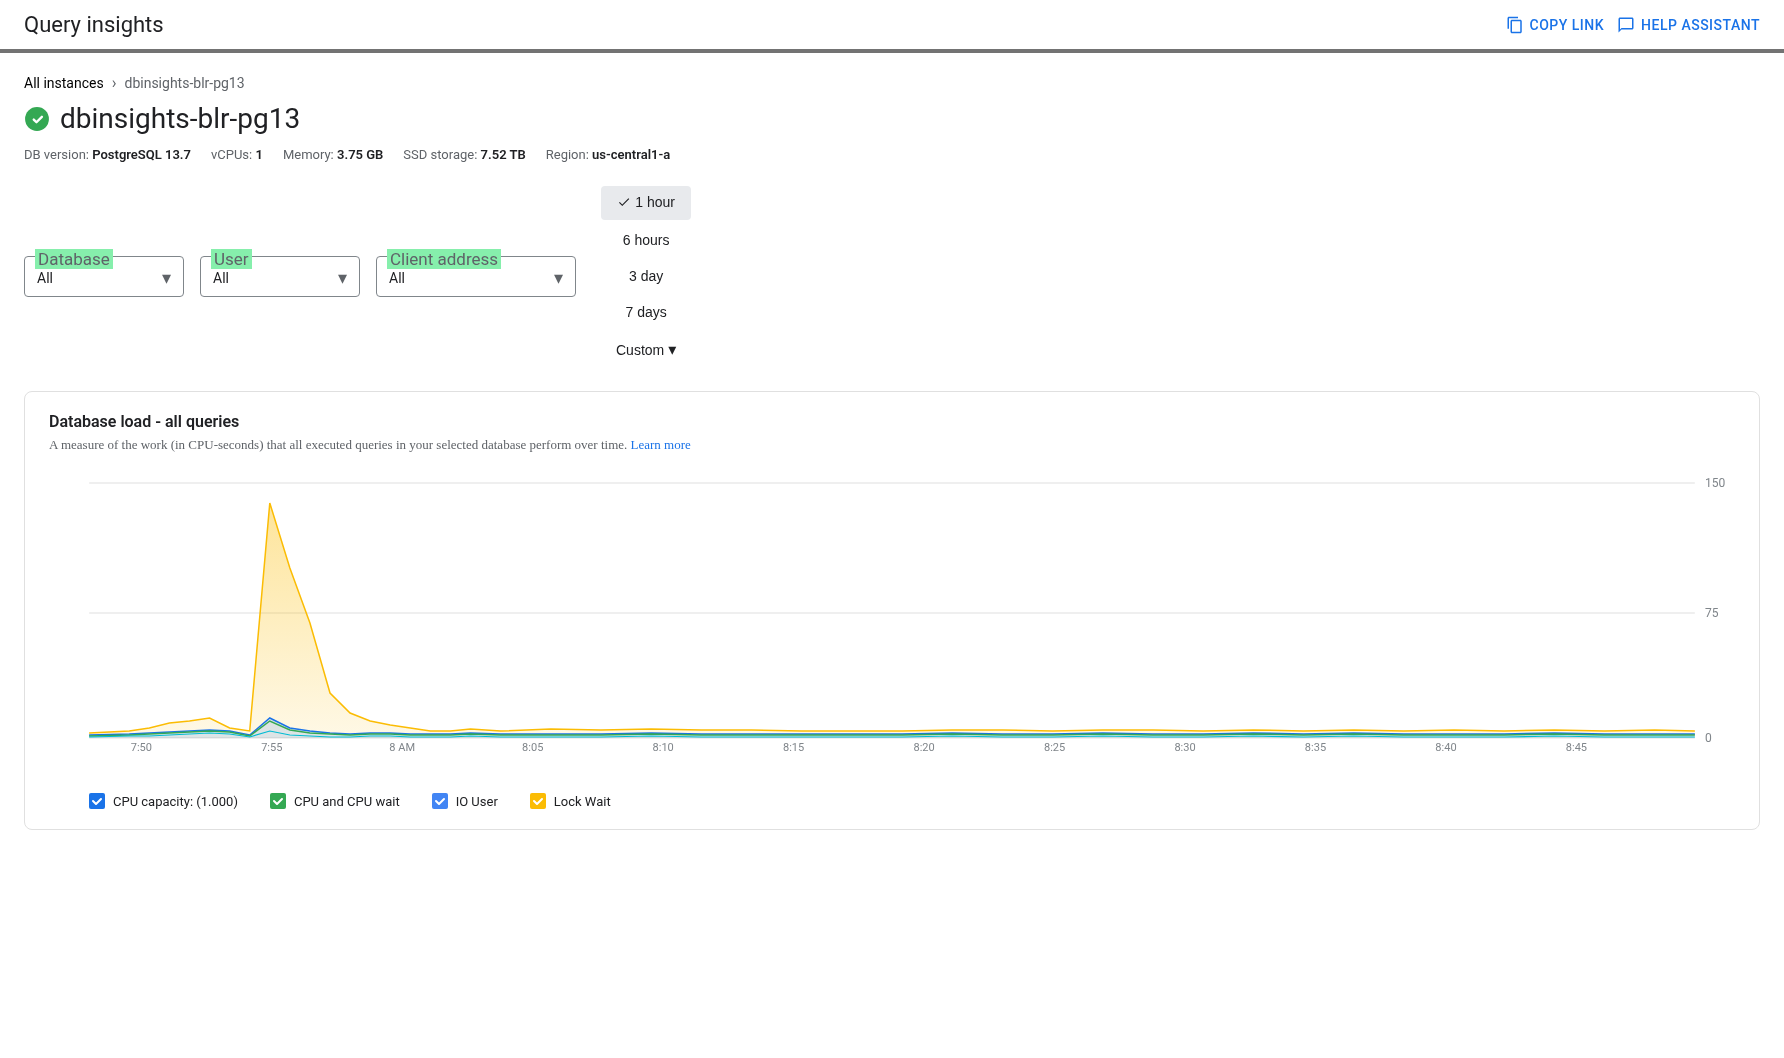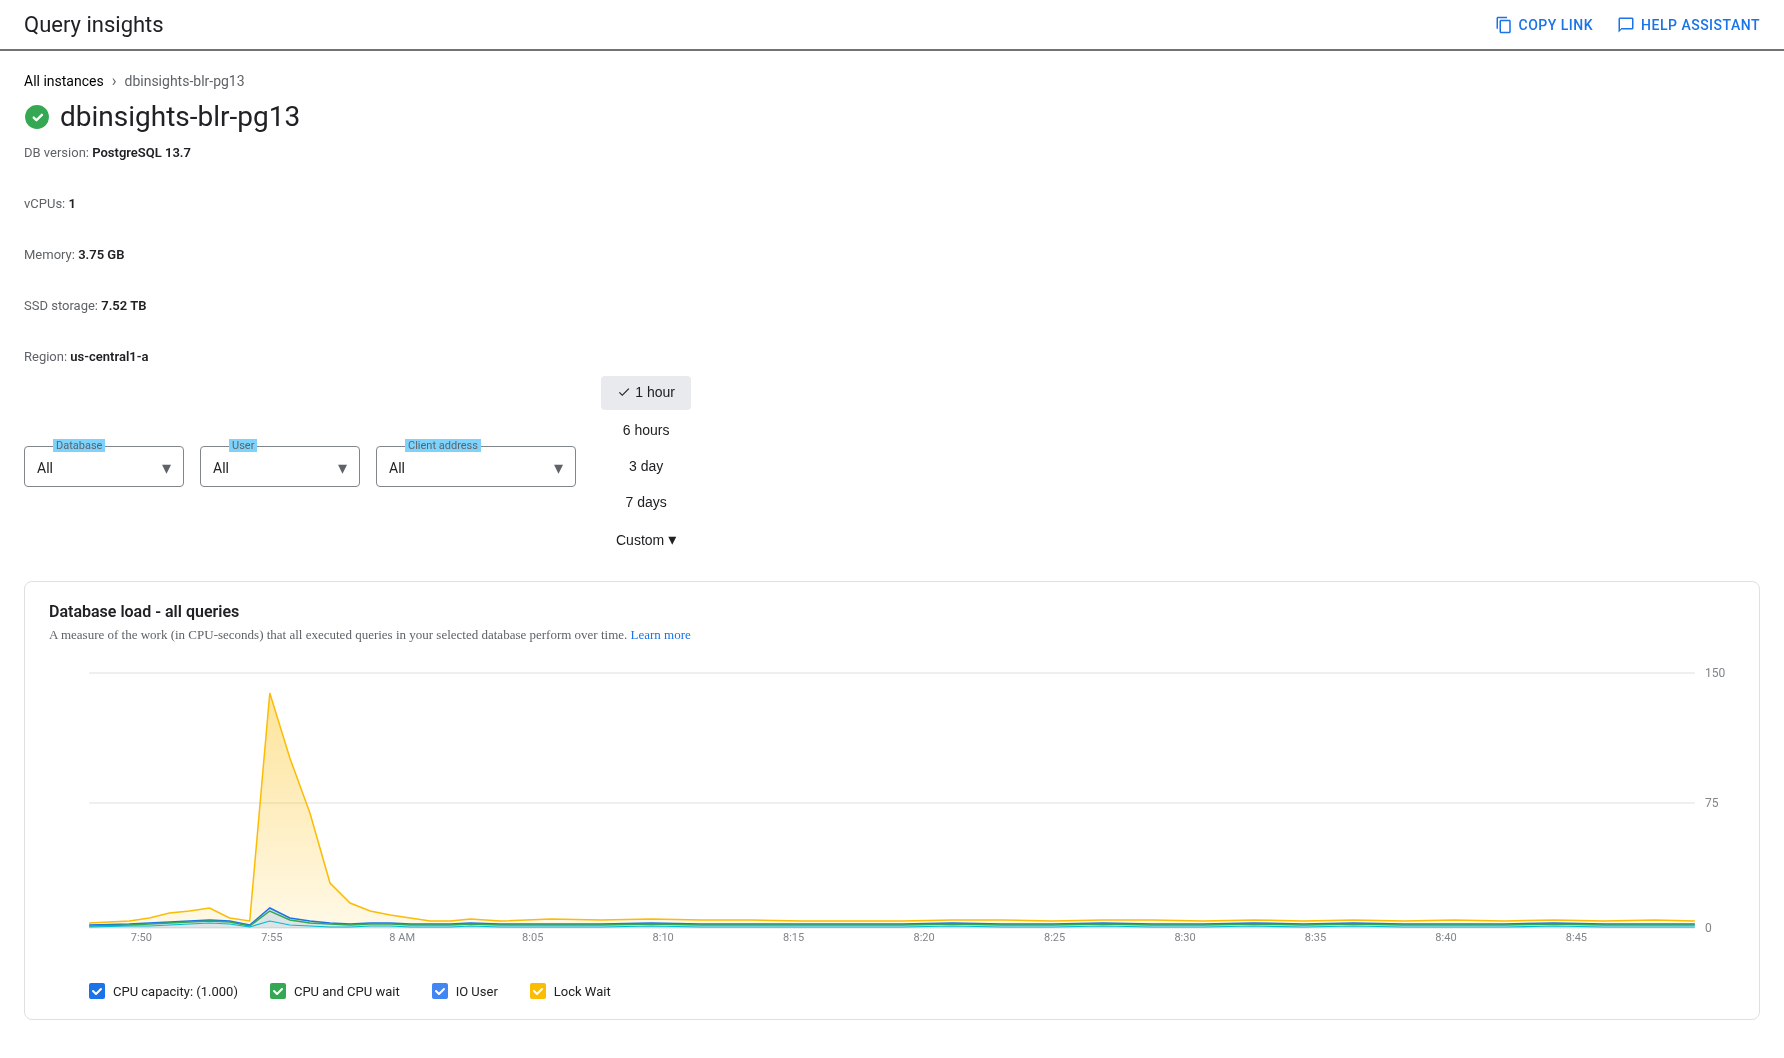--- a/index.html
+++ b/index.html
@@ -4,30 +4,30 @@
   <style>
     * { box-sizing: border-box; margin: 0; padding: 0; }
     body { font-family: 'Google Sans', Roboto, Arial, sans-serif; font-size: 14px; color: #202124; background: #fff; }
 
     
     .header {
       display: flex;
       align-items: center;
       justify-content: space-between;
       padding: 12px 24px;
-      border-bottom: 2px solid #737373;
+      border-bottom: 4px solid #737373;
     }
     .header-title {
       font-size: 22px;
       font-weight: 400;
       color: #202124;
     }
     .header-actions {
       display: flex;
-      gap: 24px;
+      gap: 13px;
       align-items: center;
     }
     .header-action-btn {
       display: flex;
       align-items: center;
       gap: 6px;
       color: #1a73e8;
       font-size: 14px;
       font-weight: 500;
       cursor: pointer;
@@ -65,25 +65,24 @@
       color: #202124;
     }
     .status-icon {
       width: 26px;
       height: 26px;
     }
 
     
     .db-info {
       display: flex;
-      gap: 36px;
+      gap: 20px;
       font-size: 13px;
       color: #5f6368;
-      margin-bottom: 12px;
-      flex-direction: column;
+      margin-bottom: 24px;
     }
     .db-info span b { color: #202124; font-weight: 600; }
 
     
     .filters-row {
       display: flex;
       align-items: center;
       gap: 16px;
       margin-bottom: 24px;
       flex-wrap: wrap;
@@ -92,26 +91,26 @@
     
     .dropdown-wrapper {
       position: relative;
       border: 1px solid #80868b;
       border-radius: 4px;
       padding: 8px 12px;
       min-width: 160px;
       cursor: pointer;
     }
     .dropdown-label {
-      font-size: 11px;
+      font-size: 17px;
       color: #5f6368;
       position: absolute;
       top: -8px;
-      left: 28px;
-      background: #7dd3fc;
+      left: 10px;
+      background: #86efac;
       padding: 0 3px;
     }
     .dropdown-value-row {
       display: flex;
       align-items: center;
       justify-content: space-between;
       font-size: 14px;
       color: #202124;
       margin-top: 2px;
     }

